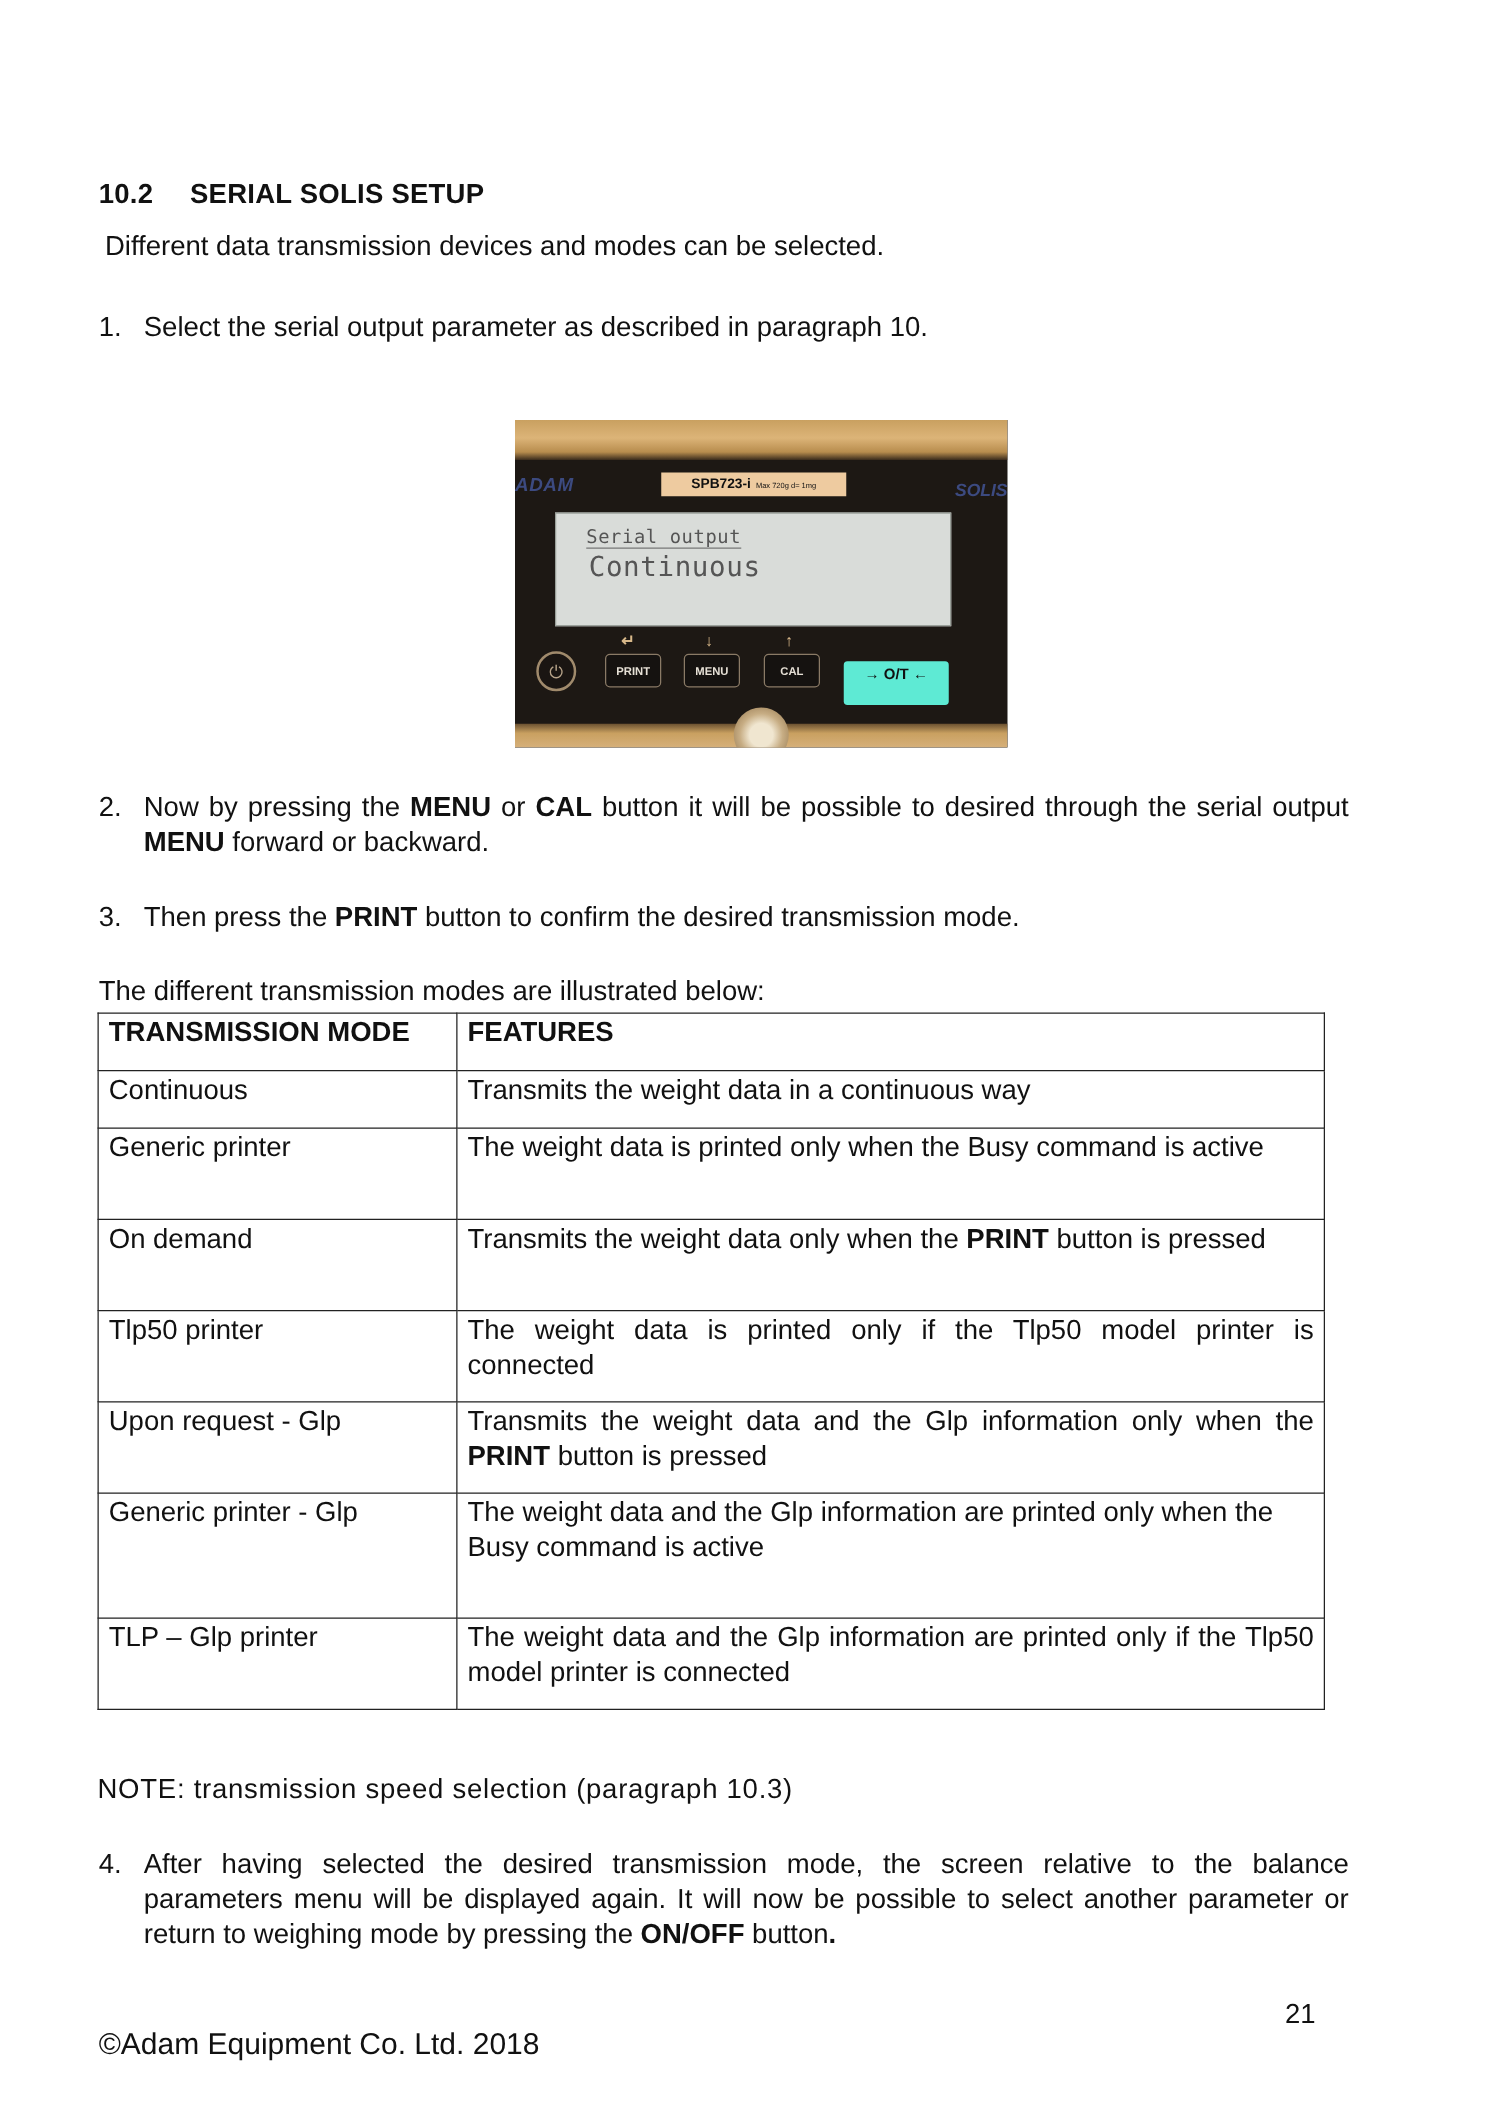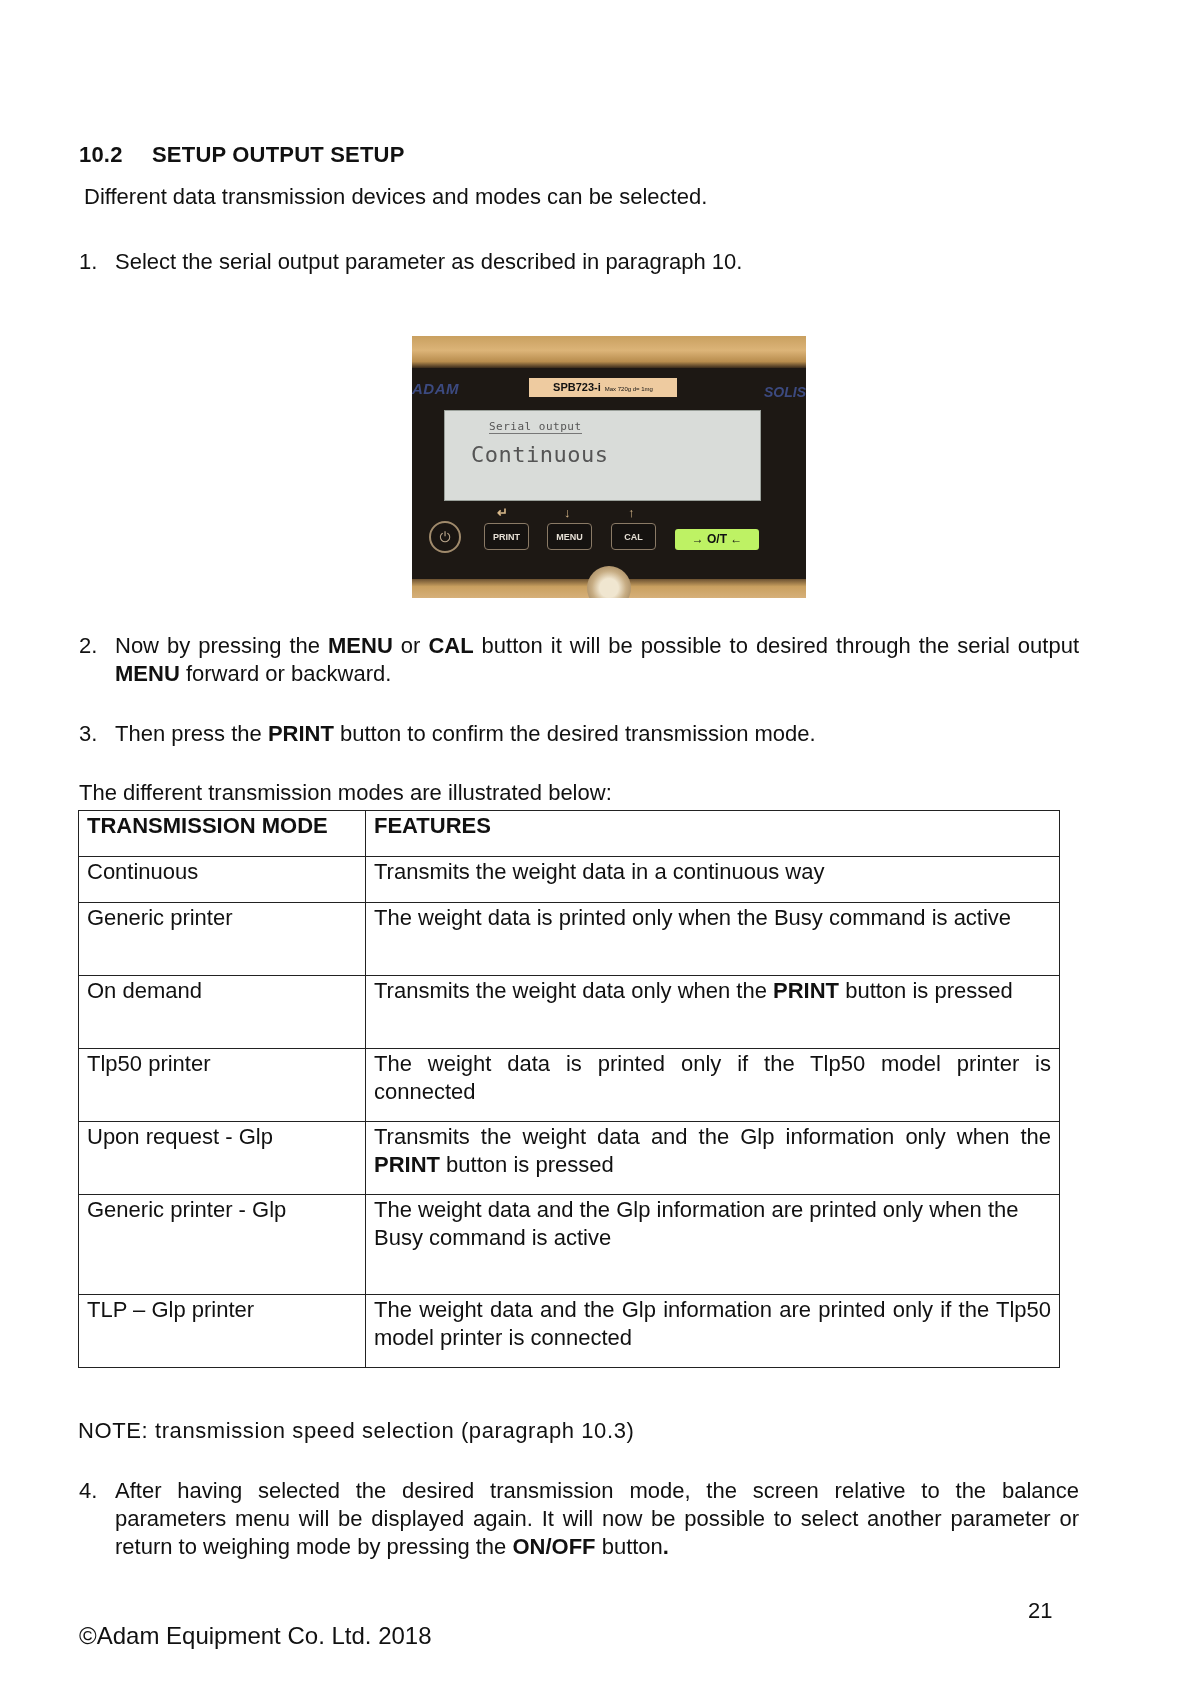--- a/index.html
+++ b/index.html
@@ -21,28 +21,28 @@
               background: linear-gradient(#c9a060, #dcb478 45%, #b88d4e 80%, #3a2b1c); }
   .gold-bottom { position: absolute; left: 0; top: 243px; width: 394px; height: 19px;
                  background: linear-gradient(#6b5131, #c9a060 40%, #d6b07a); }
   .brand-adam { position: absolute; left: 0; top: 44px; font-size: 15px; font-style: italic; font-weight: bold; color: #3c4a80; letter-spacing: 0.5px; }
   .brand-solis { position: absolute; right: 0; top: 48px; font-size: 14px; font-style: italic; font-weight: bold; color: #3c4a80; margin-left: 14px; }
   .model-label { position: absolute; left: 117px; top: 42px; width: 148px; height: 19px; background: #eecba0;
                  font-size: 11px; font-weight: bold; color: #111; text-align: center; line-height: 19px; }
   .model-label .spec { font-size: 6px; font-weight: normal; margin-left: 4px; }
   .lcd { position: absolute; left: 32px; top: 74px; width: 317px; height: 91px; background: #d9dcd9;
          border: 1px solid #9aa09a; box-sizing: border-box; }
-  .lcd-caption { position: absolute; left: 44px; top: 9px; font-family: "DejaVu Sans Mono", monospace; font-size: 11px;
+  .lcd-caption { position: absolute; left: 24px; top: 9px; font-family: "DejaVu Sans Mono", monospace; font-size: 15px;
                  color: #555; border-bottom: 1px solid #777; letter-spacing: 0.5px; }
   .lcd-value { position: absolute; left: 26px; top: 31px; font-family: "DejaVu Sans Mono", monospace; font-size: 22px;
                color: #555; letter-spacing: 0.5px; }
   .arrow { position: absolute; top: 169px; color: #d8b88a; font-size: 13px; font-weight: bold; }
   .btn { position: absolute; top: 187px; width: 45px; height: 27px; background: #151210; border: 1px solid #8a7a66;
          border-radius: 4px; color: #e6e0d6; font-size: 9px; font-weight: bold; text-align: center; line-height: 27px; box-sizing: border-box; }
-  .btn-ot { position: absolute; left: 263px; top: 193px; width: 84px; height: 21px; background: #bef264; border-radius: 3px;
+  .btn-ot { position: absolute; left: 263px; top: 193px; width: 84px; height: 35px; background: #5eead4; border-radius: 3px;
             color: #111; font-size: 12px; font-weight: bold; text-align: center; line-height: 21px; }
   .power { position: absolute; left: 17px; top: 185px; width: 28px; height: 28px; border-radius: 50%;
            border: 2px solid #a08a6c; background: #1a1512; color: #b8a48a; font-size: 14px; text-align: center; line-height: 28px; }
   .knob { position: absolute; left: 175px; top: 230px; width: 44px; height: 44px; border-radius: 50%;
           background: radial-gradient(#f0e6d0 30%, #c7ad84 55%, #8a6c44); }
 
   
   .modes-intro { left: 79px; top: 780px; font-size: 22px; }
   table.modes { position: absolute; left: 78px; top: 810px; width: 982px; border-collapse: collapse; font-size: 22px; }
   table.modes td, table.modes th { border: 1.5px solid #222; vertical-align: top; padding: 1px 8px 10px 8px; line-height: 28px; text-align: left; }
@@ -54,21 +54,21 @@
   .row-h3 td { height: 88px; }
   .note { left: 78px; top: 1418px; font-size: 22px; letter-spacing: 0.6px; }
 
   .footer-left { left: 79px; top: 1622px; font-size: 24px; font-weight: normal; }
   .footer-right { left: 1028px; top: 1598px; font-size: 22px; }
 </style>
 </head>
 <body>
 
 <div class="abs heading">
-  <span class="num">10.2</span><span>SETUP OUTPUT SETUP</span>
+  <span class="num">10.2</span><span>SERIAL SOLIS SETUP</span>
 </div>
 <div class="abs intro">Different data transmission devices and modes can be selected.</div>
 
 <div class="abs item" style="top:248px;">
   <span class="n">1.</span>
   <div class="t nojust">
     <div>Select the serial output parameter as described in paragraph 10.</div>
   </div>
 </div>
 

